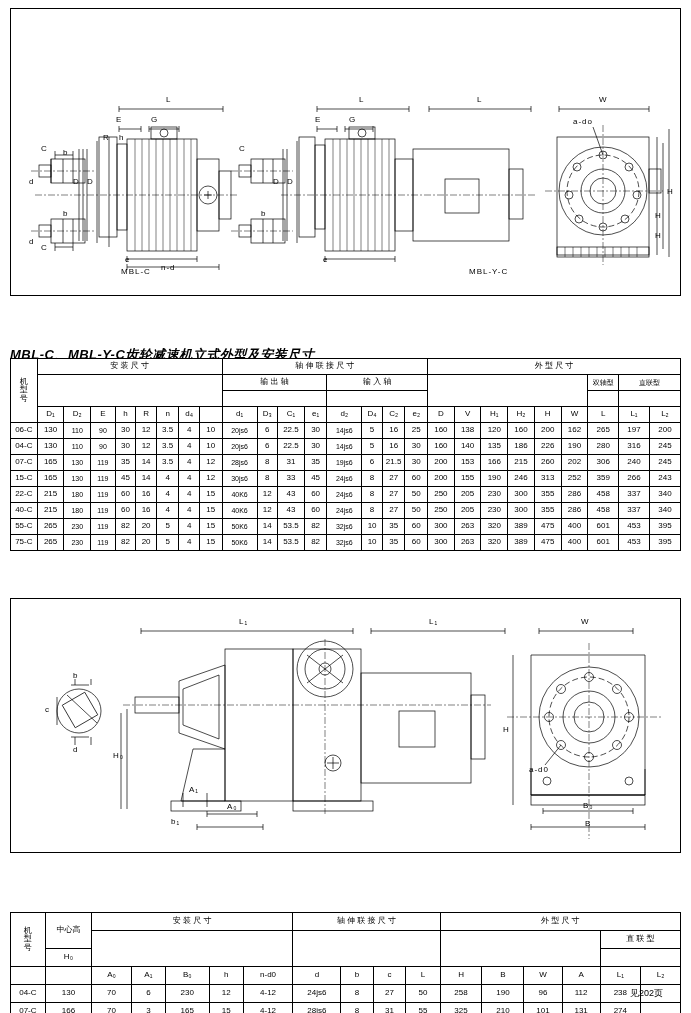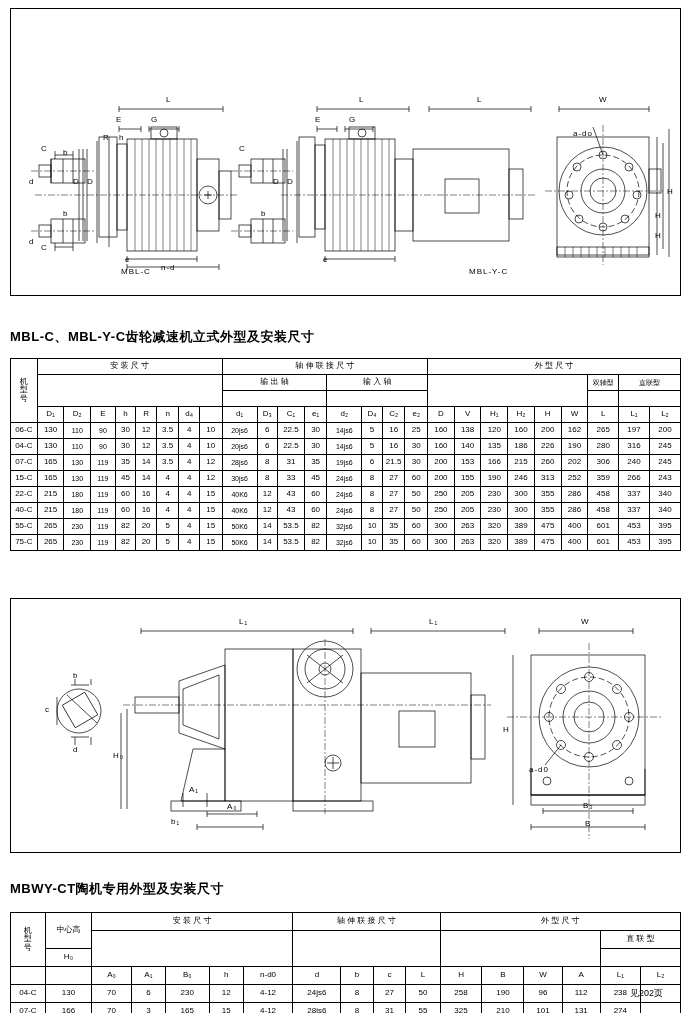--- a/index.html
+++ b/index.html
@@ -277,27 +277,27 @@
     <div class="cap" style="left:466px;top:86px;">L</div>
     <div class="cap" style="left:304px;top:106px;">E</div>
     <div class="cap" style="left:338px;top:106px;">G</div>
     <div class="cap" style="left:262px;top:168px;">D</div>
     <div class="cap" style="left:276px;top:168px;">D</div>
     <div class="cap" style="left:312px;top:246px;">e</div>
     <div class="cap" style="left:250px;top:200px;">b</div>
     <div class="cap" style="left:228px;top:135px;">C</div>
 
     <div class="cap" style="left:588px;top:86px;">W</div>
-    <div class="cap" style="left:562px;top:120px;">a-do</div>
+    <div class="cap" style="left:562px;top:108px;">a-do</div>
     <div class="cap" style="left:656px;top:178px;">H</div>
     <div class="cap" style="left:644px;top:202px;">H</div>
     <div class="cap" style="left:644px;top:222px;">H</div>
   </div>
 
-  <div class="heading" style="left:10px;top:328px;">MBL-C、MBL-Y-C齿轮减速机立式外型及安装尺寸</div>
+  <div class="heading" style="left:10px;top:346px;font-style:italic;">MBL-C、MBL-Y-C齿轮减速机立式外型及安装尺寸</div>
 
   <table class="tbl t1" style="left:10px;top:358px;width:671px;">
     <colgroup>
       <col style="width:26px">
       <col style="width:26px">
         <col style="width:26px">
         <col style="width:24px">
         <col style="width:20px">
         <col style="width:20px">
         <col style="width:22px">
@@ -706,21 +706,20 @@
     <div class="cap" style="left:216px;top:203px;">A₀</div>
     <div class="cap" style="left:160px;top:218px;">b₁</div>
     <div class="cap" style="left:572px;top:202px;">B₀</div>
     <div class="cap" style="left:574px;top:220px;">B</div>
     <div class="cap" style="left:518px;top:166px;">a-d0</div>
     <div class="cap" style="left:62px;top:72px;">b</div>
     <div class="cap" style="left:34px;top:106px;">c</div>
     <div class="cap" style="left:62px;top:146px;">d</div>
   </div>
 
-  <div class="heading" style="left:10px;top:880px;">MBWY-CT陶机专用外型及安装尺寸</div>
 
   <table class="tbl t2" style="left:10px;top:912px;width:671px;">
     <colgroup>
       <col style="width:36px">
       <col style="width:48px">
       <col style="width:42px">
         <col style="width:36px">
         <col style="width:46px">
         <col style="width:36px">
         <col style="width:52px">

